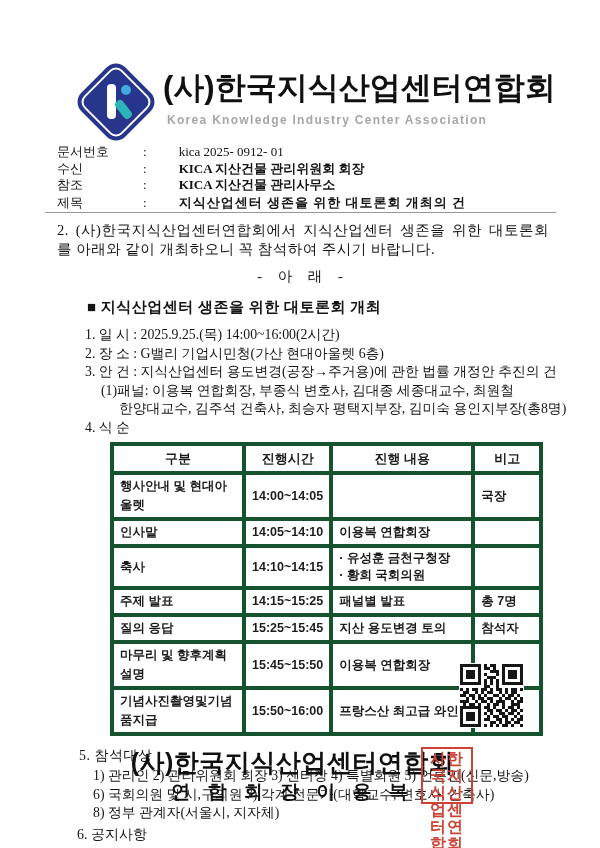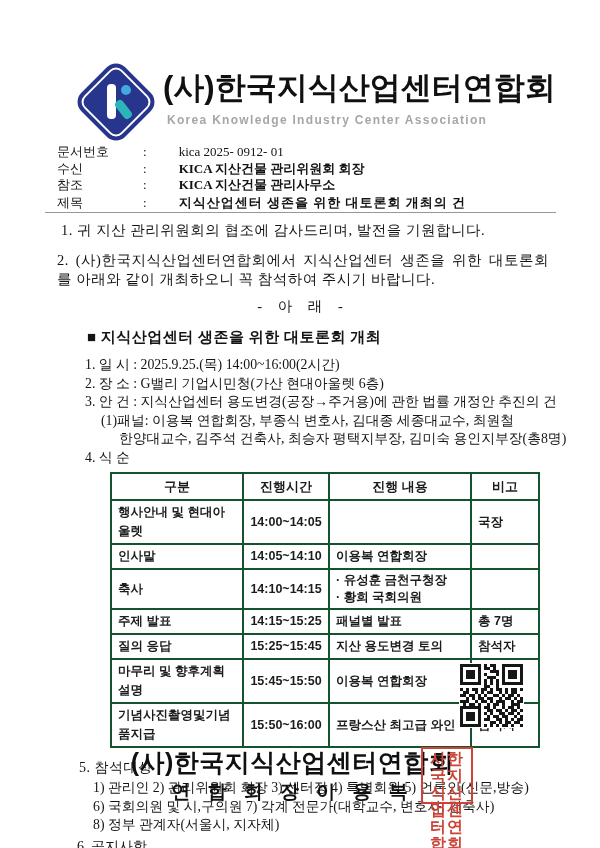--- a/index.html
+++ b/index.html
@@ -60,21 +60,21 @@
   .agenda div { white-space:nowrap; }
   .agenda .sub  { margin-left:16px; }
   .agenda .sub2 { margin-left:34px; }
 
   
   .schedule {
     margin:5px 0 0 53px; border-collapse:collapse;
     font-family:"Liberation Sans","DejaVu Sans",sans-serif;
     font-size:12.5px; font-weight:bold; color:#1c1c1c;
   }
-  .schedule th, .schedule td { border:2px solid #14532d; padding:2px 6px; text-align:left; }
+  .schedule th, .schedule td { border:4px solid #14532d; padding:2px 6px; text-align:left; }
   .schedule th { text-align:center; font-size:13px; padding:3px 4px; }
   .schedule .c0 { width:132px; }
   .schedule .c1 { width:86px; text-align:center; }
   .schedule .c2 { width:142px; }
   .schedule .c3 { width:68px; }
   .schedule .two-line div { line-height:17px; }
 
   
   .attend-title { margin:10px 0 2px 22px; font-size:14px; letter-spacing:0.5px; }
   .attend-line  { margin-left:36px; font-size:13.8px; line-height:18.5px; white-space:nowrap; }
@@ -140,21 +140,20 @@
     <div class="field subject">
       <span class="f-label">제목</span>
       <span class="f-colon">:</span>
       <span class="f-value">지식산업센터 생존을 위한 대토론회 개최의 건</span>
     </div>
   </div>
 
   <div class="divider"></div>
 
   <div class="content">
-    <p class="p1">1.  귀 지산 관리위원회의 협조에 감사드리며, 발전을 기원합니다.</p>
     <p class="p2">2. (사)한국지식산업센터연합회에서 지식산업센터 생존을 위한 대토론회를 아래와 같이 개최하오니 꼭 참석하여 주시기 바랍니다.</p>
     <div class="below">- 아  래 -</div>
 
     <div class="sec-title">■ 지식산업센터 생존을 위한 대토론회 개최</div>
 
     <div class="agenda">
       <div>1. 일 시 : 2025.9.25.(목) 14:00~16:00(2시간)</div>
       <div>2. 장 소 : G밸리 기업시민청(가산 현대아울렛 6층)</div>
       <div>3. 안 건 : 지식산업센터 용도변경(공장→주거용)에 관한 법률 개정안 추진의 건</div>
       <div class="sub">(1)패널: 이용복 연합회장, 부종식 변호사, 김대종 세종대교수, 최원철</div>

